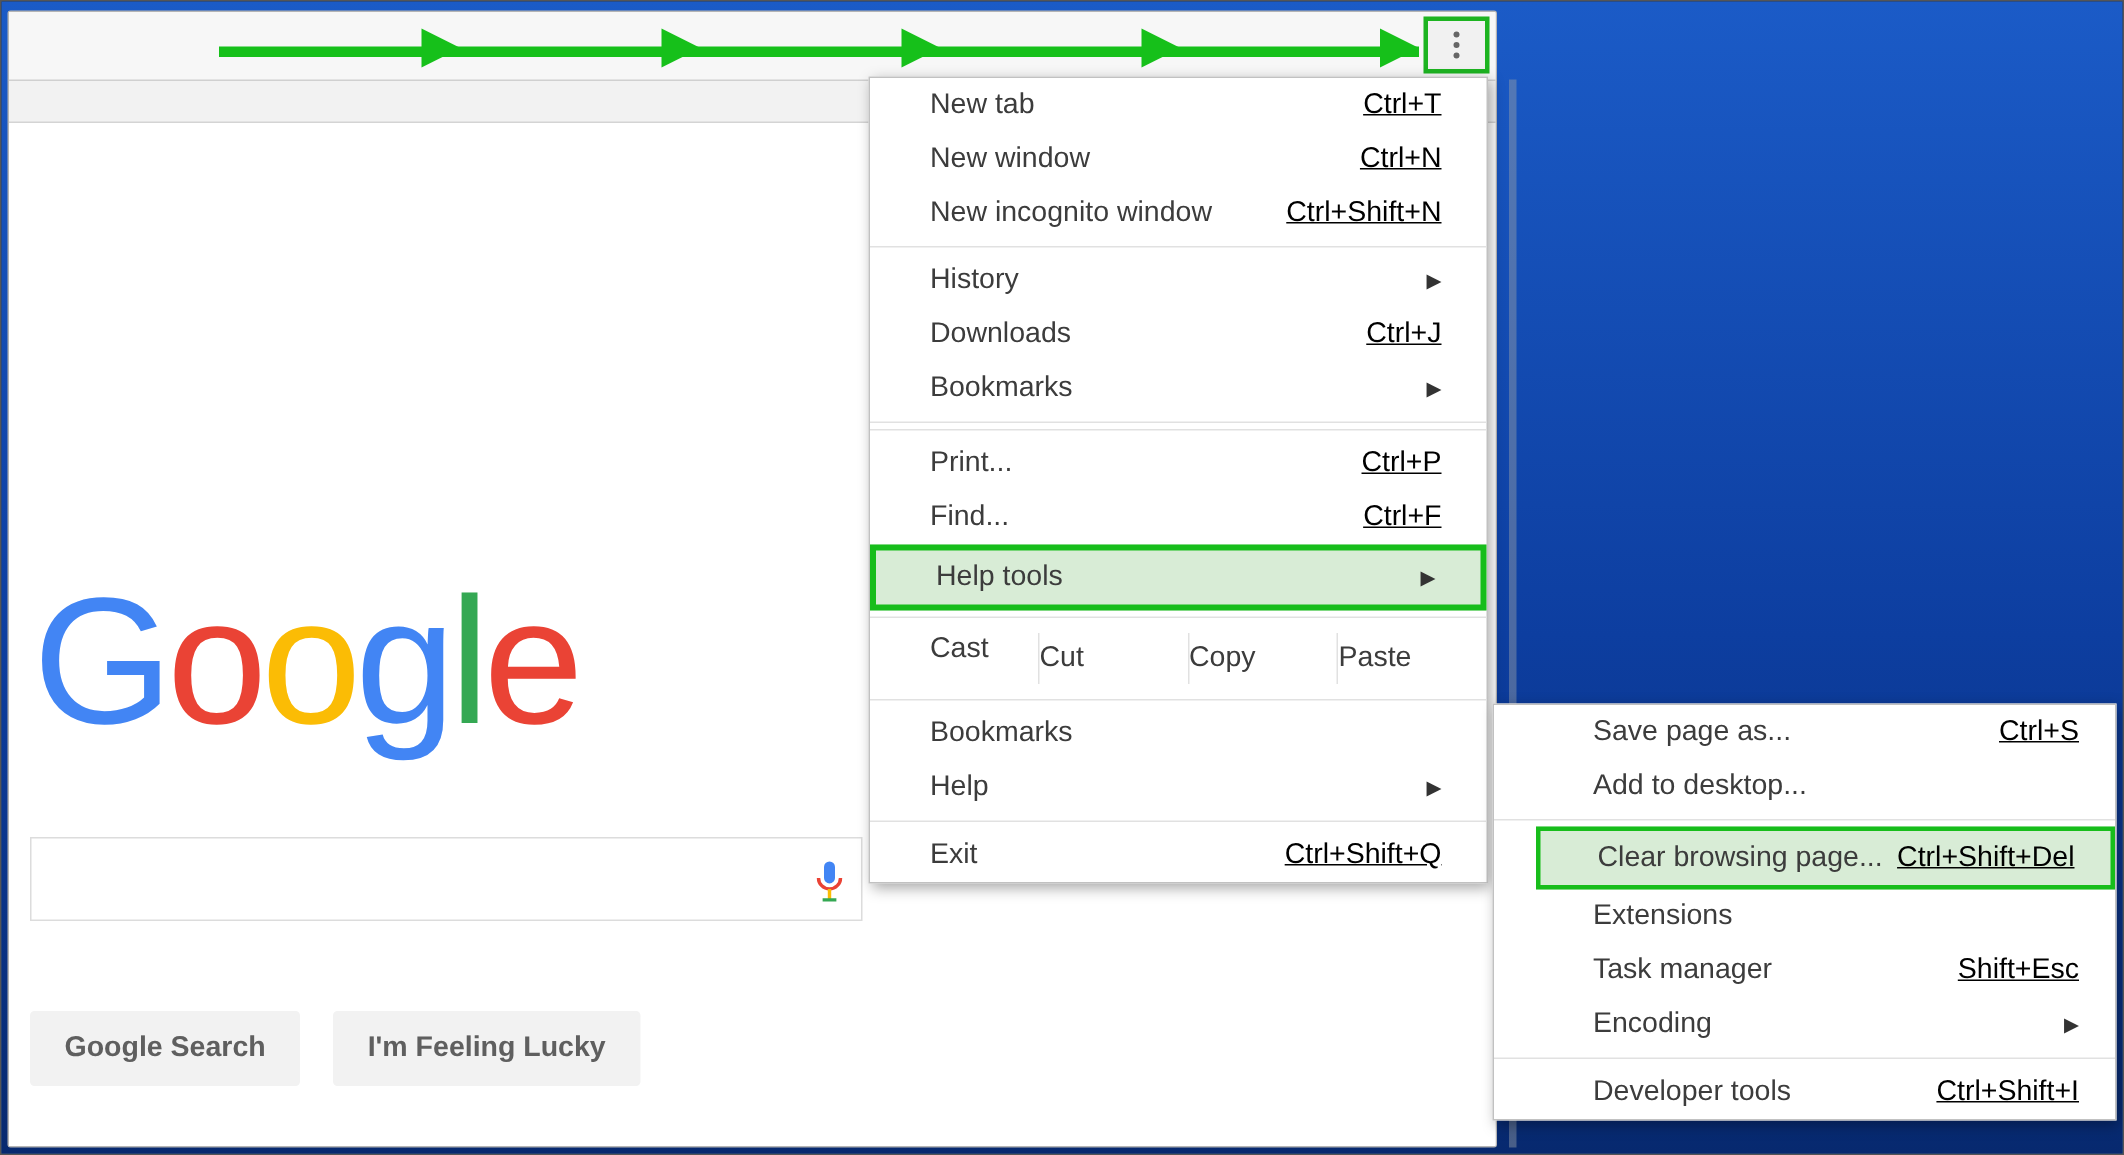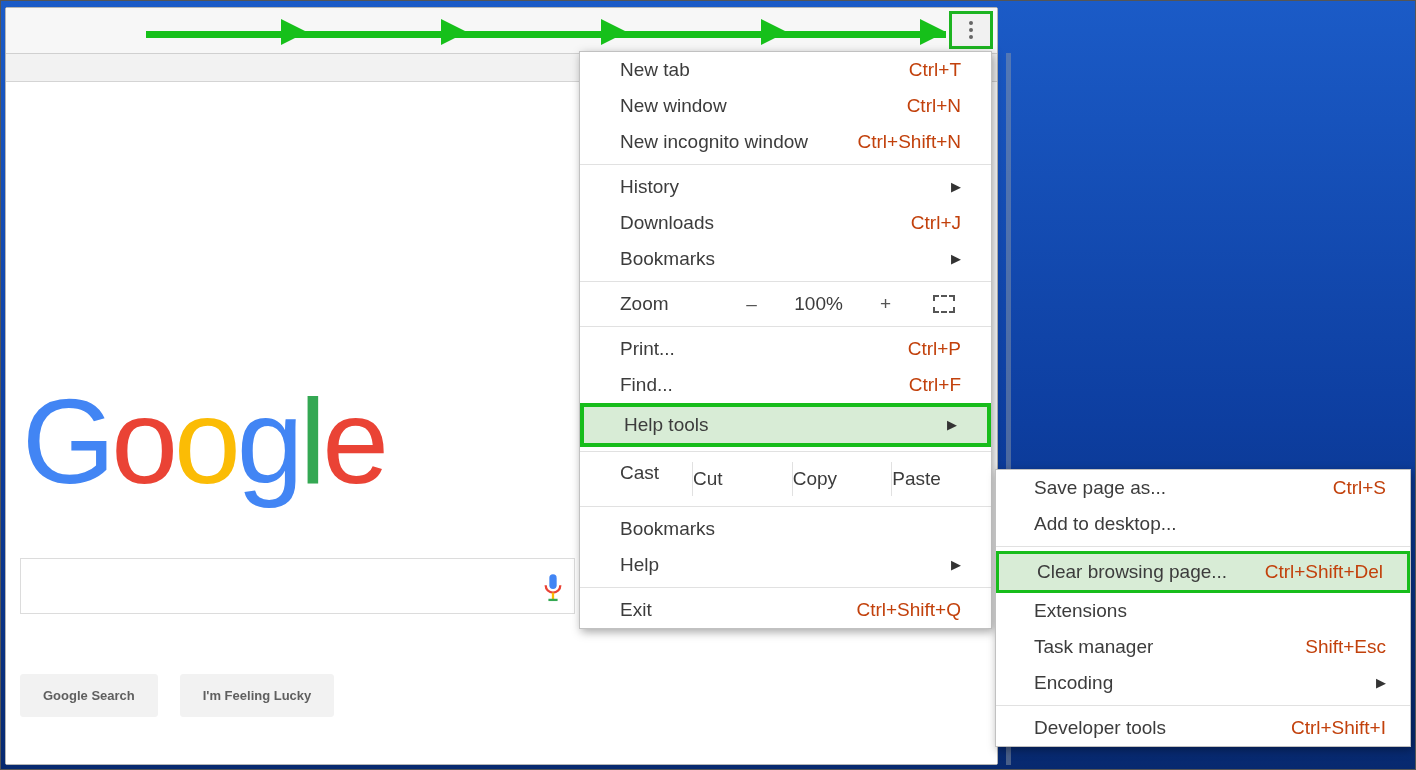--- a/index.html
+++ b/index.html
@@ -86,37 +86,37 @@
     position:absolute; top:476px; left:14px; width:555px; height:56px;
     border:1px solid #dcdcdc; background:#fff;
   }
   .mic {
     position:absolute; right:10px; top:14px; width:22px; height:30px;
   }
   .buttons {
     position:absolute; top:592px; left:14px; display:flex; gap:22px;
   }
   .gbtn {
-    background:#f2f2f2; color:#5f5f5f; font-size:13px; font-weight:700;
+    background:#f2f2f2; color:#5f5f5f; font-size:19px; font-weight:700;
     padding:13px 22px; border:1px solid #f2f2f2; border-radius:3px;
   }
   
   .menu {
     position:absolute; top:50px; left:578px; width:413px;
     background:#fff; border:1px solid #c1c1c1;
     box-shadow:2px 3px 9px rgba(0,0,0,.35);
     font-size:19px;
   }
   .mrow {
     display:flex; align-items:center; justify-content:space-between;
     padding:8px 30px 8px 40px; line-height:20px;
     color:#3c3c3c; white-space:nowrap;
   }
   .mrow .arr { color:#333; font-size:13px; }
-  .shortcut { color:#c2410c; }
+  .shortcut { color:#000000;text-decoration:underline; }
   hr.sep { border:none; border-top:1px solid #e1e1e1; margin:4px 0; }
   .zoomrow {
     display:flex; align-items:center; padding:7px 22px 7px 40px;
     color:#3c3c3c; gap:0;
   }
   .zoomrow .zlabel { margin-right:56px; }
   .zoomrow .zb { flex:0 0 54px; text-align:center; color:#555;}
   .zoomrow .zv { flex:0 0 80px; text-align:center;}
   .fullscreen { width:22px; height:18px; border:2px dashed #555; margin-left:20px;}
   .editrow { display:flex; padding:6px 0 6px 40px; }
@@ -125,21 +125,21 @@
   .hl-primary {
     border:4px solid #17bd1b; background:#d8ecd6;
   }
   
   .submenu {
     position:absolute; top:468px; left:994px; width:416px;
     background:#fff; border:1px solid #c1c1c1;
     box-shadow:2px 3px 9px rgba(0,0,0,.35);
     font-size:19px;
   }
-  .submenu .mrow { padding:8px 24px 8px 38px; }
+  .submenu .mrow { padding:8px 24px 8px 38px;margin-left:28px; }
   .hl-secondary { border:3px solid #17bd1b; background:#d8ecd6; }
 </style>
 </head>
 <body>
 
 <div class="desktop"></div>
 <div class="desktop-edge"></div>
 
 <div class="browser">
   <div class="chrome-top">
@@ -198,27 +198,20 @@
   <div class="mrow">
     <span>Downloads</span>
     <span class="shortcut">Ctrl+J</span>
   </div>
   <div class="mrow">
     <span>Bookmarks</span>
     <span class="arr">▶</span>
   </div>
   <hr class="sep">
 
-  <div class="zoomrow">
-    <span class="zlabel">Zoom</span>
-    <span class="zb">–</span>
-    <span class="zv">100%</span>
-    <span class="zb">+</span>
-    <span class="fullscreen"></span>
-  </div>
   <hr class="sep">
 
   <div class="mrow">
     <span>Print...</span>
     <span class="shortcut">Ctrl+P</span>
   </div>
   <div class="mrow">
     <span>Find...</span>
     <span class="shortcut">Ctrl+F</span>
   </div>

